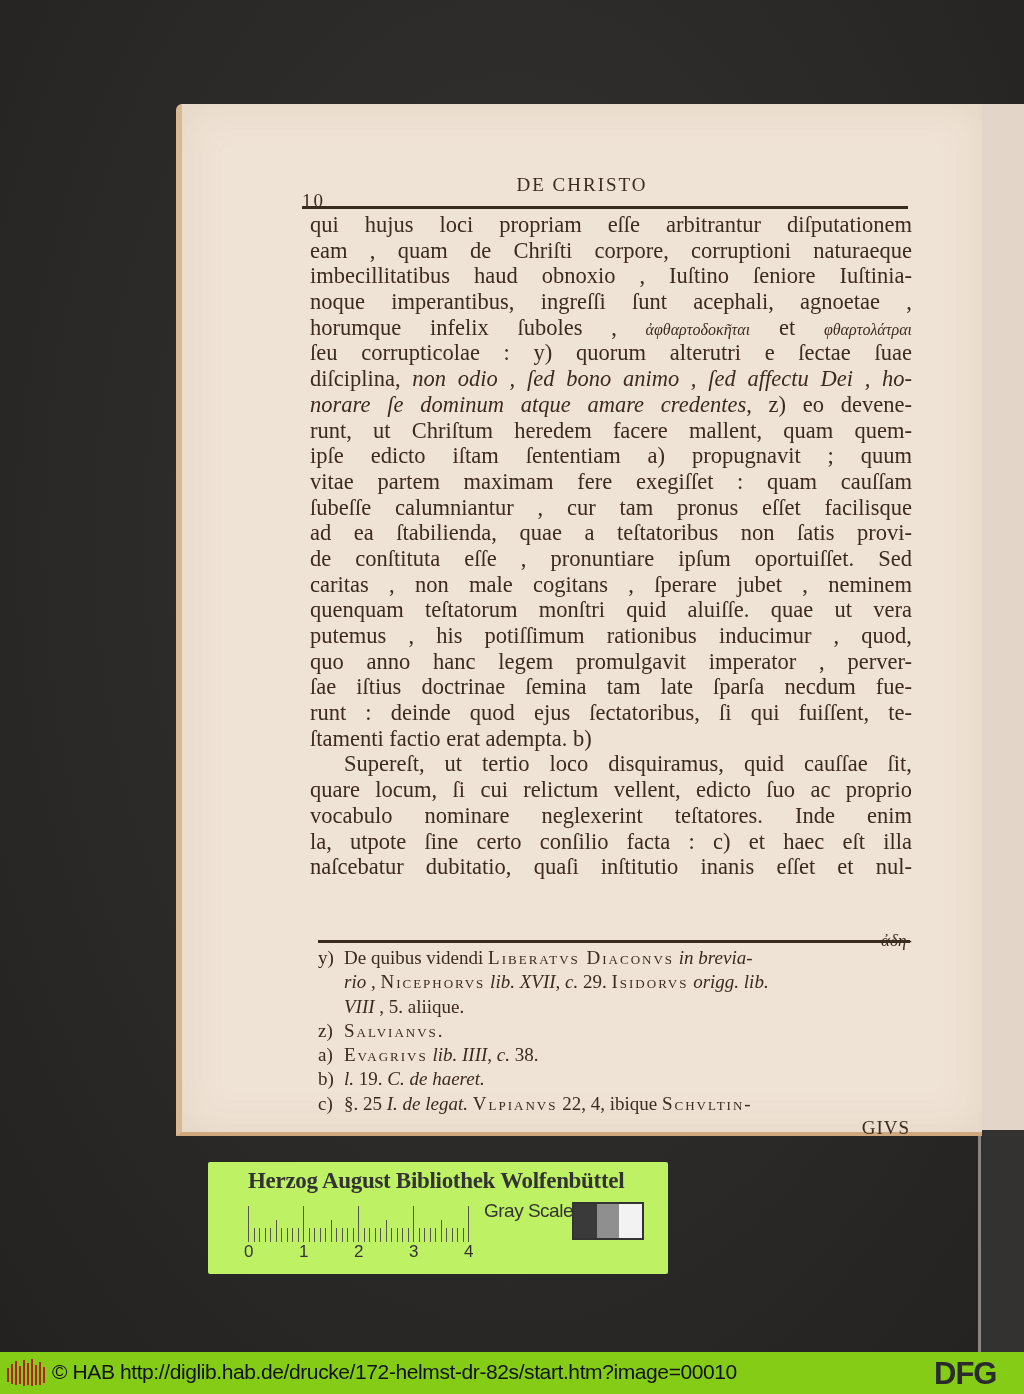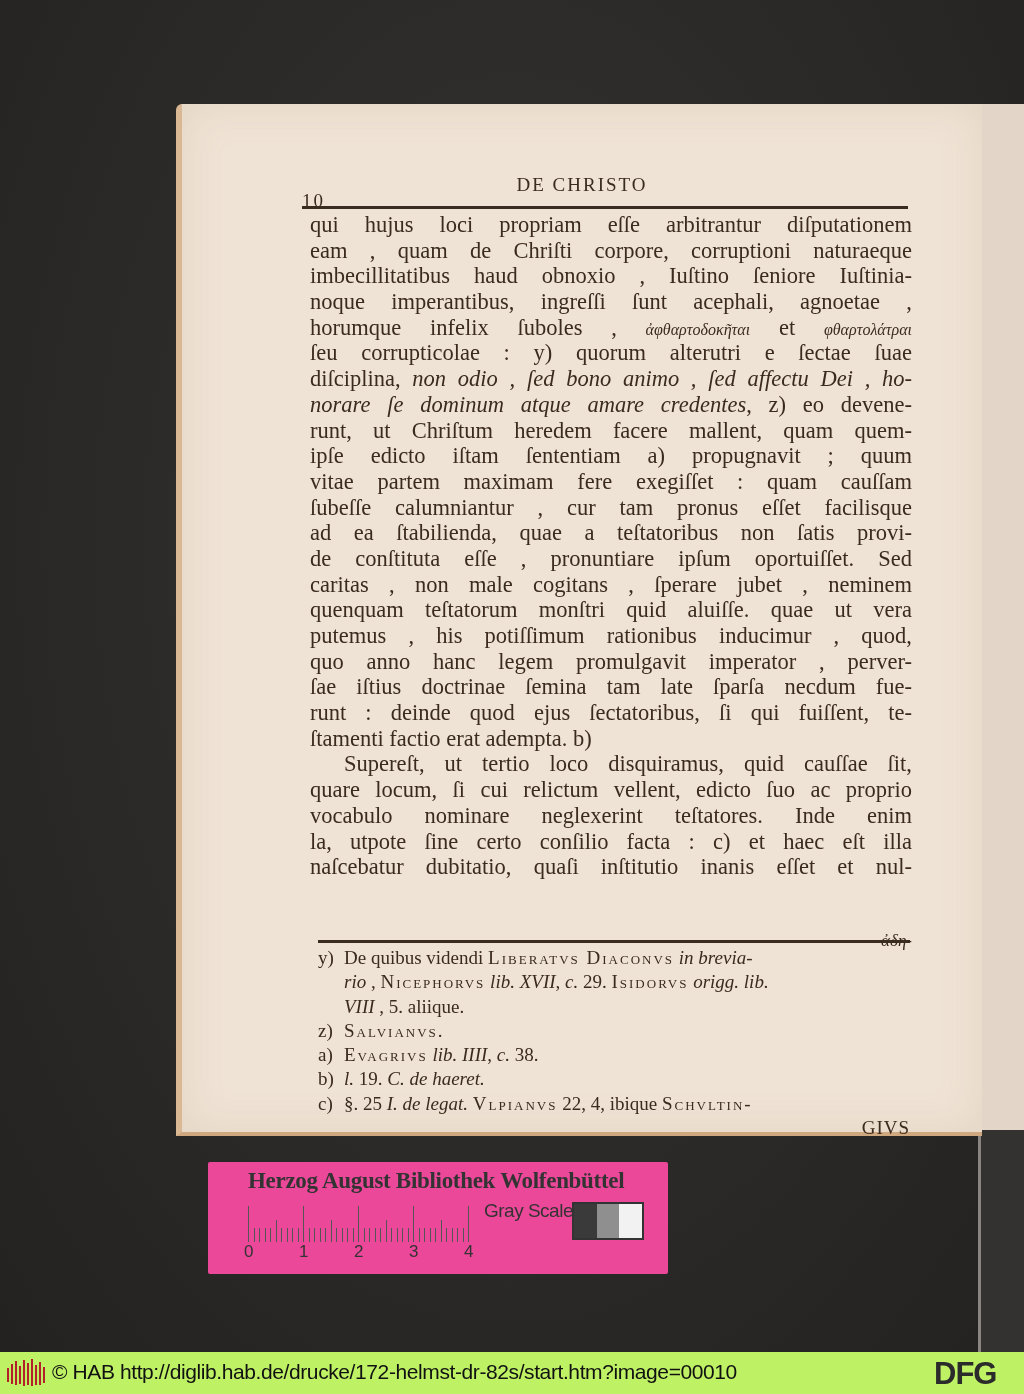--- a/index.html
+++ b/index.html
@@ -55,39 +55,39 @@
     position:absolute; left:136px; top:842px; width:592px;
     font-size:19px; line-height:24.3px; color:#3b2b1e;
   }
   .note { display:block; white-space:nowrap; }
   .note .mark { display:inline-block; width:26px; }
   .sc { font-variant:small-caps; letter-spacing:2px; }
   .note i { }
   .catch-foot { display:block; text-align:right; font-size:19px; letter-spacing:1px; }
   .hab-card {
     position:absolute; left:208px; top:1162px; width:460px; height:112px;
-    background:#ec4899; border-radius:2px;
+    background:#bef264; border-radius:2px;
   }
   .hab-title {
     position:absolute; left:40px; top:6px; font-family:"Liberation Serif", serif;
     font-weight:bold; font-size:23px; color:#333; white-space:nowrap; letter-spacing:-0.3px;
   }
   .ruler { position:absolute; left:40px; top:44px; width:230px; height:36px; }
   .tick { position:absolute; bottom:0; width:1px; background:#555; }
   .ruler-label { position:absolute; top:80px; font-family:"Liberation Sans", sans-serif; font-size:17px; color:#333; }
   .gray-label {
     position:absolute; left:276px; top:38px; font-family:"Liberation Sans", sans-serif;
     font-size:19px; color:#333; letter-spacing:-0.5px;
   }
   .gray-scale {
     position:absolute; left:364px; top:40px; width:68px; height:34px; border:2px solid #333; display:flex;
   }
   .gray-scale span { flex:1; }
   .footer {
-    position:absolute; left:0; top:1352px; width:1024px; height:42px; background:#bef264;
+    position:absolute; left:0; top:1352px; width:1024px; height:42px; background:#84cc16;
   }
   .hab-logo { position:absolute; left:6px; top:6px; width:40px; height:30px; }
   .footer-text {
     position:absolute; left:52px; top:8px; font-family:"Liberation Sans", sans-serif;
     font-size:21px; color:#111; white-space:nowrap; letter-spacing:-0.4px;
   }
   .dfg {
     position:absolute; left:934px; top:4px; font-family:Liberation Sans, sans-serif;
     font-weight:bold; font-size:31px; color:#2b2b2b; letter-spacing:-1px;
   }

